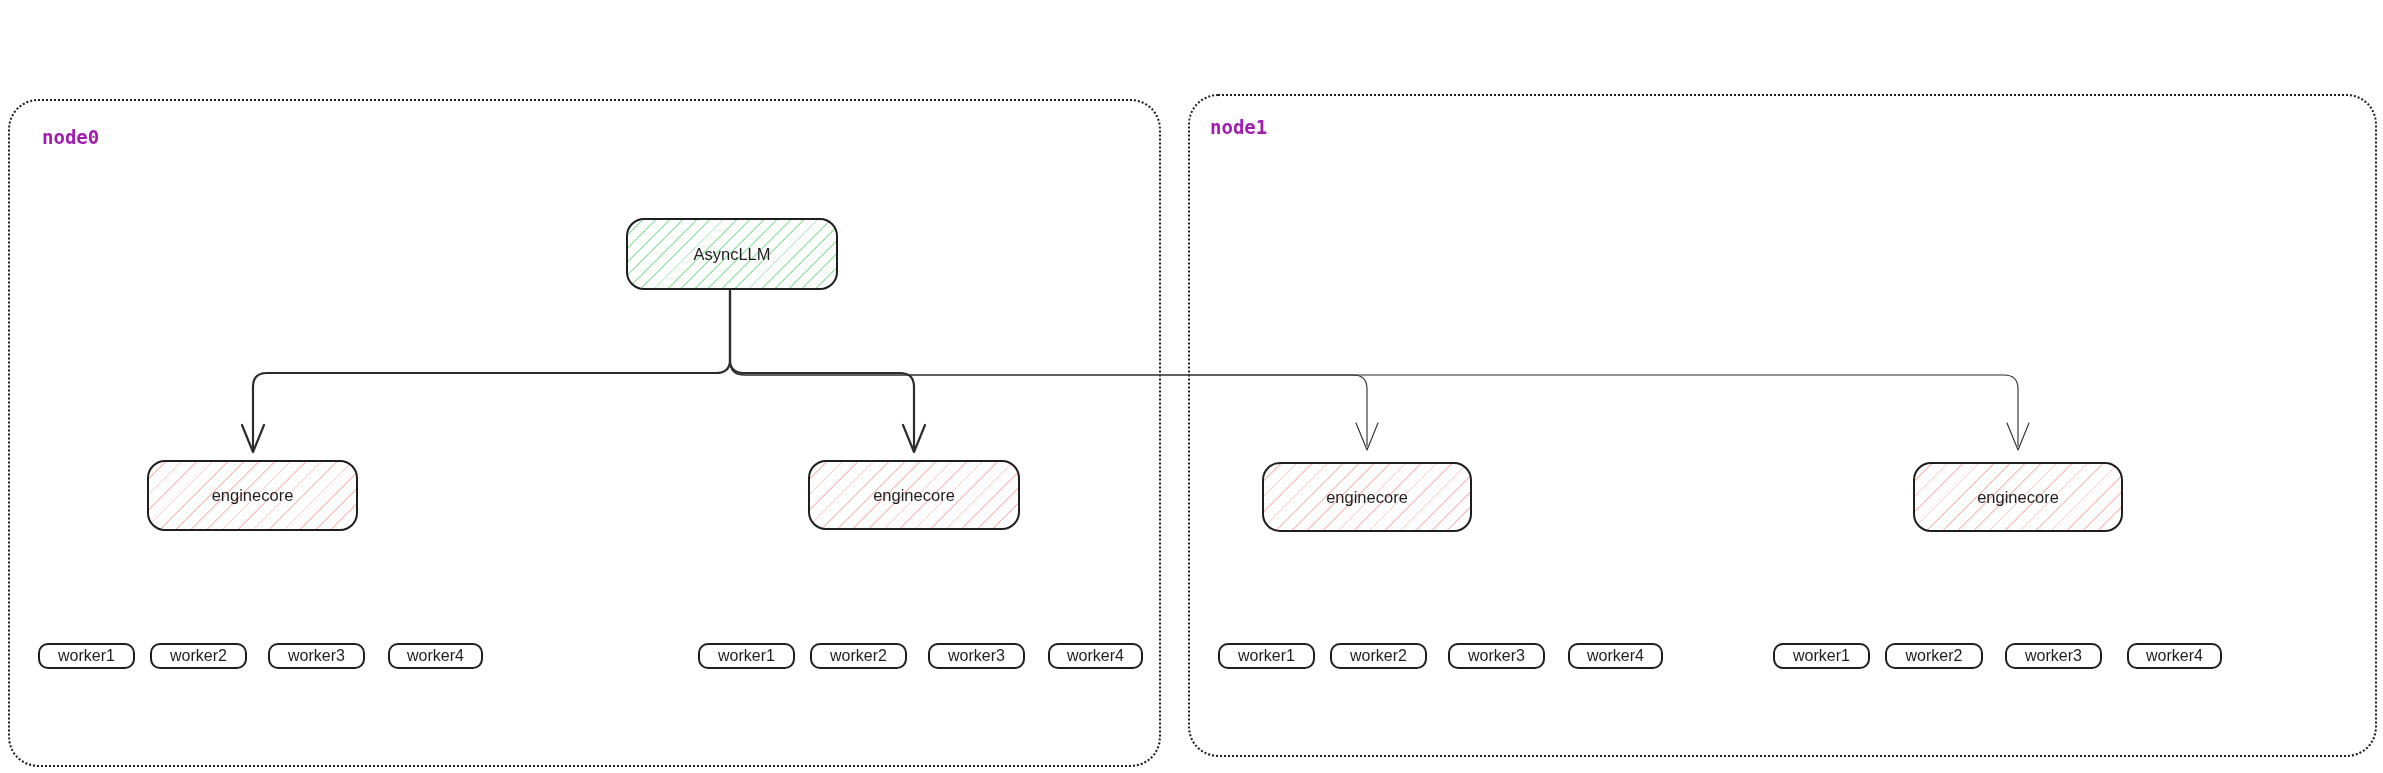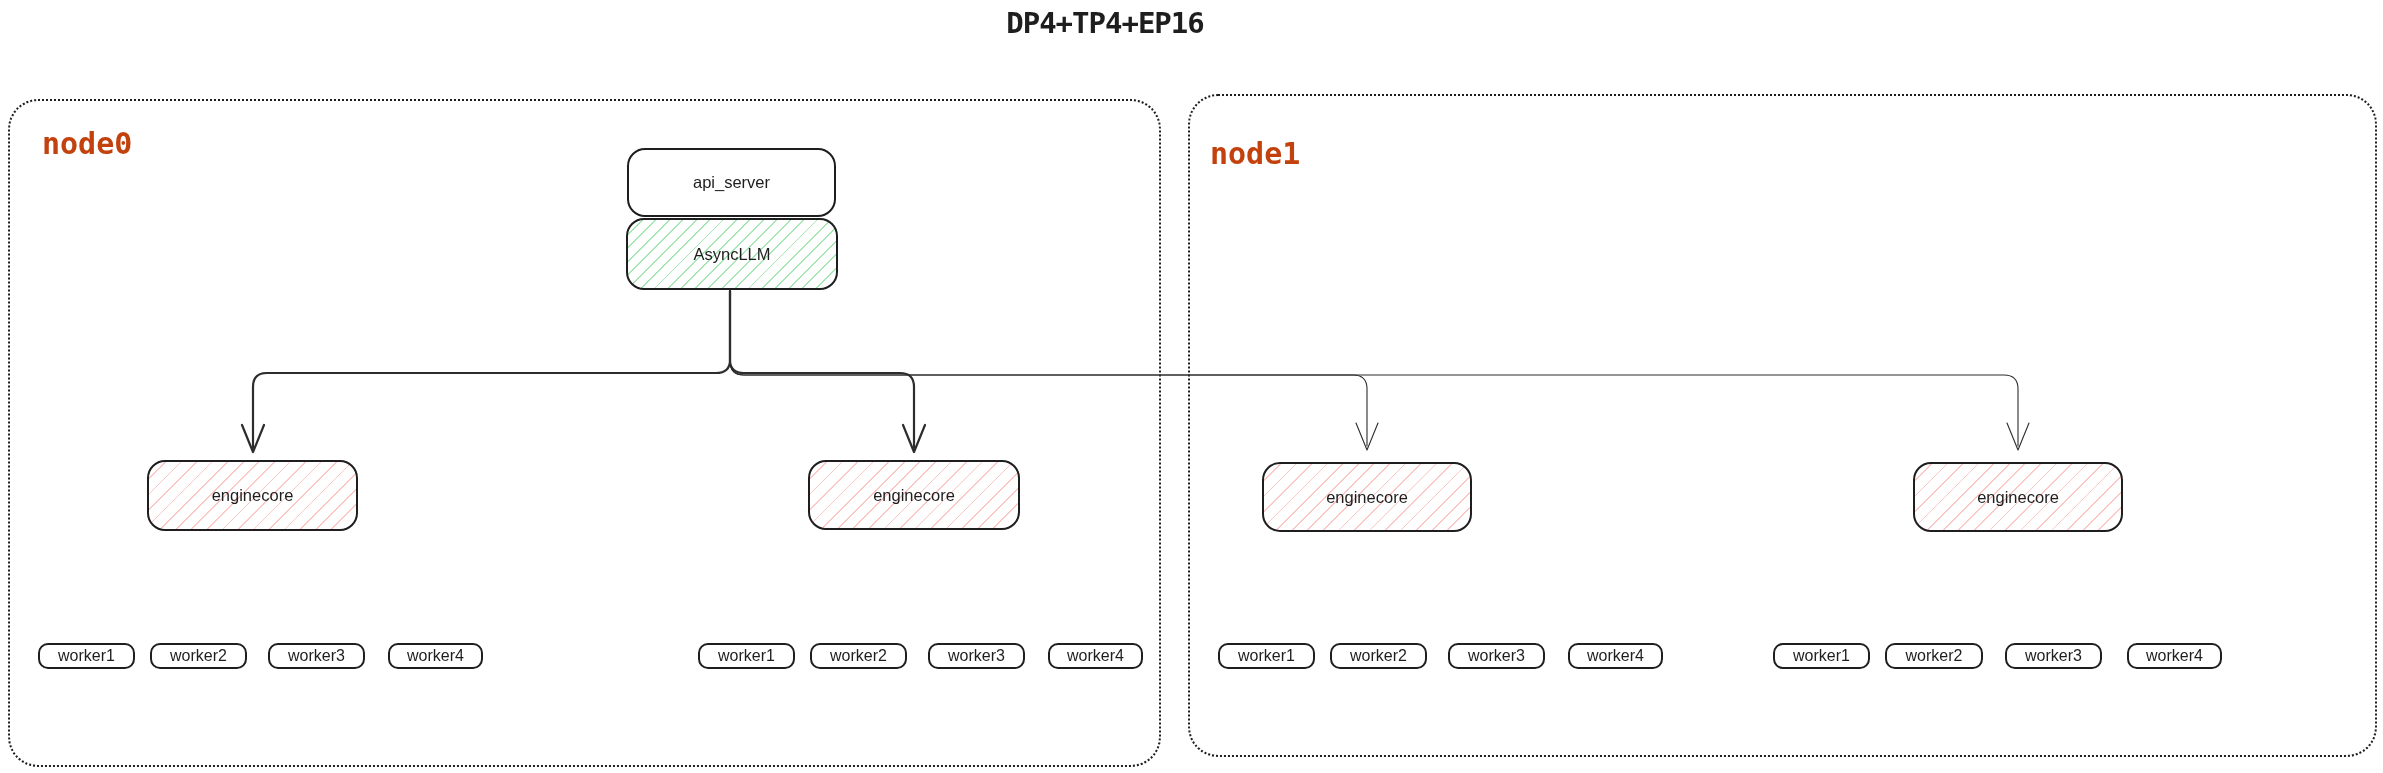--- a/index.html
+++ b/index.html
@@ -20,21 +20,21 @@
   }
   .node{
     position:absolute;
     border:2.5px dotted #1e1e1e;
     border-radius:30px;
     background:transparent;
   }
   .node-label{
     position:absolute;
     font-family:"DejaVu Sans Mono", monospace;
-    font-weight:bold;font-size:30px;color:#c2410c;
+    font-weight:bold;font-size:19px;color:#a21caf;
   }
   .box{
     position:absolute;
     display:flex;align-items:center;justify-content:center;
     border:2.2px solid #1e1e1e;
     border-radius:18px;
     background:#ffffff;
     font-size:16.5px;color:#1e1e1e;
     box-sizing:border-box;
   }
@@ -56,27 +56,26 @@
     background:#ffffff;font-size:16px;color:#1e1e1e;
     box-sizing:border-box;
   }
   svg.arrows{position:absolute;left:0;top:0;pointer-events:none;}
 </style>
 </head>
 <body>
 
 <div class="canvas">
 
-  <div class="title">DP4+TP4+EP16</div>
 
   <div class="node" style="left:8px;top:99px;width:1149px;height:664px;"></div>
   <div class="node" style="left:1188px;top:94px;width:1185px;height:659px;"></div>
 
   <div class="node-label" style="left:42px;top:126px;">node0</div>
-  <div class="node-label" style="left:1210px;top:136px;">node1</div>
+  <div class="node-label" style="left:1210px;top:116px;">node1</div>
 
   <svg class="arrows" width="2383" height="773" viewBox="0 0 2383 773">
     <g stroke="#2d2d2d" fill="none" stroke-linecap="round" stroke-linejoin="round">
 
       <g stroke-width="1.1">
         <path d="M730,291 L730,361 Q730,375 744,375 L1353,375 Q1367,375 1367,389 L1367,446"></path>
         <polyline points="1356,423 1367,450 1378,423"></polyline>
       </g>
       <g stroke-width="1.1">
         <path d="M730,291 L730,361 Q730,375 744,375 L2004,375 Q2018,375 2018,389 L2018,446"></path>
@@ -87,23 +86,20 @@
         <path d="M730,291 L730,360 Q730,373 716,373 L267,373 Q253,373 253,387 L253,448"></path>
         <polyline points="242,425 253,452 264,425"></polyline>
       </g>
       <g stroke-width="2.2">
         <path d="M730,291 L730,360 Q730,373 744,373 L900,373 Q914,373 914,387 L914,448"></path>
         <polyline points="903,425 914,452 925,425"></polyline>
       </g>
     </g>
   </svg>
 
-  <div class="box" style="left:627px;top:148px;width:209px;height:69px;">
-    <span>api_server</span>
-  </div>
   <div class="box hatch-green" style="left:626px;top:218px;width:212px;height:72px;">
     <span>AsyncLLM</span>
   </div>
 
   <div class="box hatch-red" style="left:147px;top:460px;width:211px;height:71px;">
     <span>enginecore</span>
   </div>
   <div class="box hatch-red" style="left:808px;top:460px;width:212px;height:70px;">
     <span>enginecore</span>
   </div>

